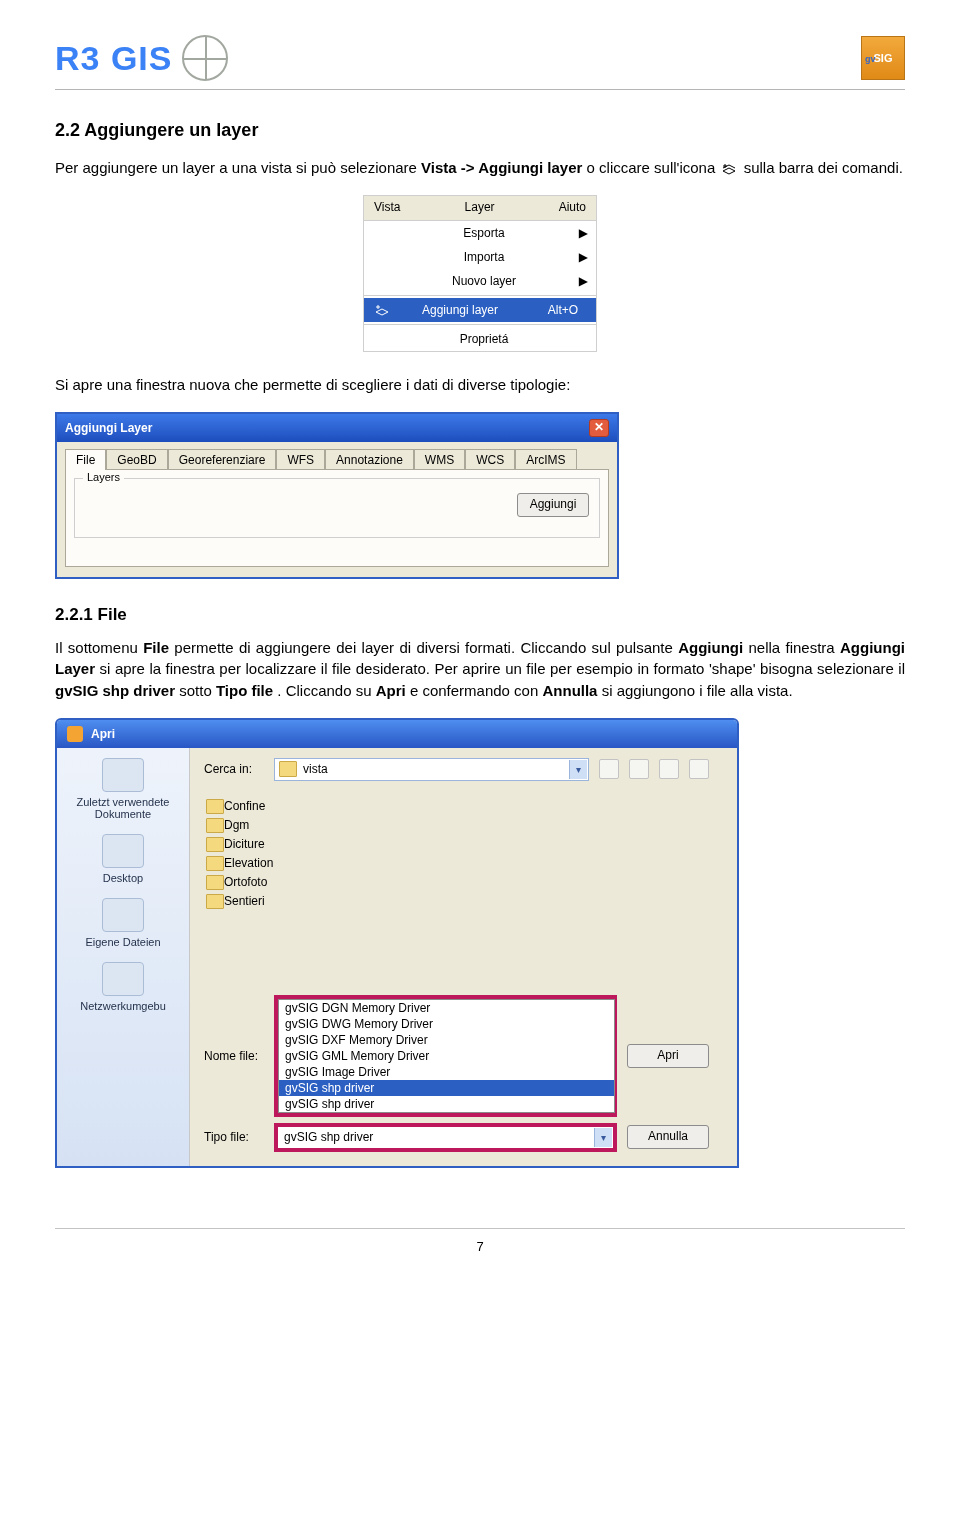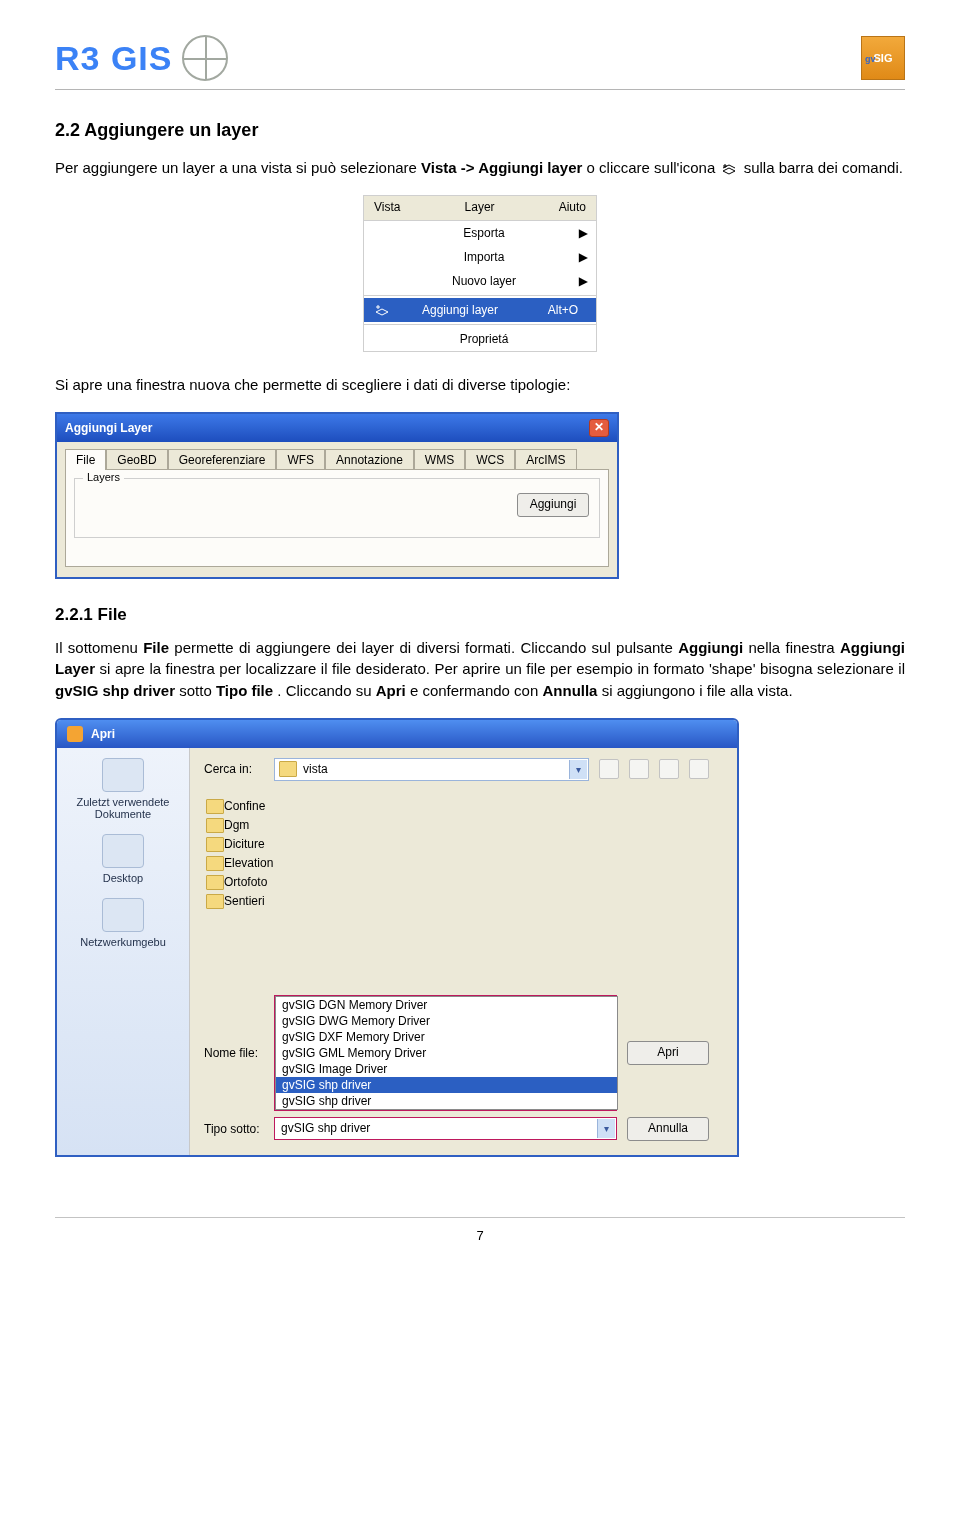--- a/index.html
+++ b/index.html
@@ -313,21 +313,21 @@
     background:#f5d97e;
     border:1px solid #caa946;
     border-radius:1px;
   }
   .bottom-row{
     display:flex;align-items:center;gap:10px;margin-top:6px;
   }
   .bottom-row label{min-width:60px;}
   .dropdown-box{
     flex:1;
-    border:1px solid #be185d;
+    border:4px solid #be185d;
     background:#fff;
     position:relative;
     font-size:12px;
   }
   .dropdown-box .dd{
     position:absolute;right:1px;top:1px;height:19px;width:17px;
     background:#cfe0f6;
     border-left:1px solid #9ab4db;
     display:flex;align-items:center;justify-content:center;
     color:#3a5a9e;font-size:10px;
@@ -497,20 +497,24 @@
         <div class="place">
             <div class="ic"></div>
             <div>Zuletzt verwendete Dokumente</div>
           </div>
         <div class="place">
             <div class="ic"></div>
             <div>Desktop</div>
           </div>
         <div class="place">
             <div class="ic"></div>
+            <div>Eigene Dateien</div>
+          </div>
+        <div class="place">
+            <div class="ic"></div>
             <div>Netzwerkumgebu</div>
           </div>
       </div>
       <div class="main-pane">
         <div class="lookin">
           <label>Cerca in:</label>
           <div class="combo-folder">
             <span class="folder-ic"></span>
             <span>vista</span>
             <span class="dd">▾</span>
@@ -559,21 +563,21 @@
               <div>gvSIG DXF Memory Driver</div>
               <div>gvSIG GML Memory Driver</div>
               <div>gvSIG Image Driver</div>
               <div class="sel">gvSIG shp driver</div>
               <div>gvSIG shp driver</div>
             </div>
           </div>
           <div class="act-btn">Apri</div>
         </div>
         <div class="bottom-row">
-          <label>Tipo sotto:</label>
+          <label>Tipo file:</label>
           <div class="dropdown-box">
             <div class="single-val">gvSIG shp driver</div>
             <span class="dd">▾</span>
           </div>
           <div class="act-btn">Annulla</div>
         </div>
       </div>
     </div>
   </div>
 

